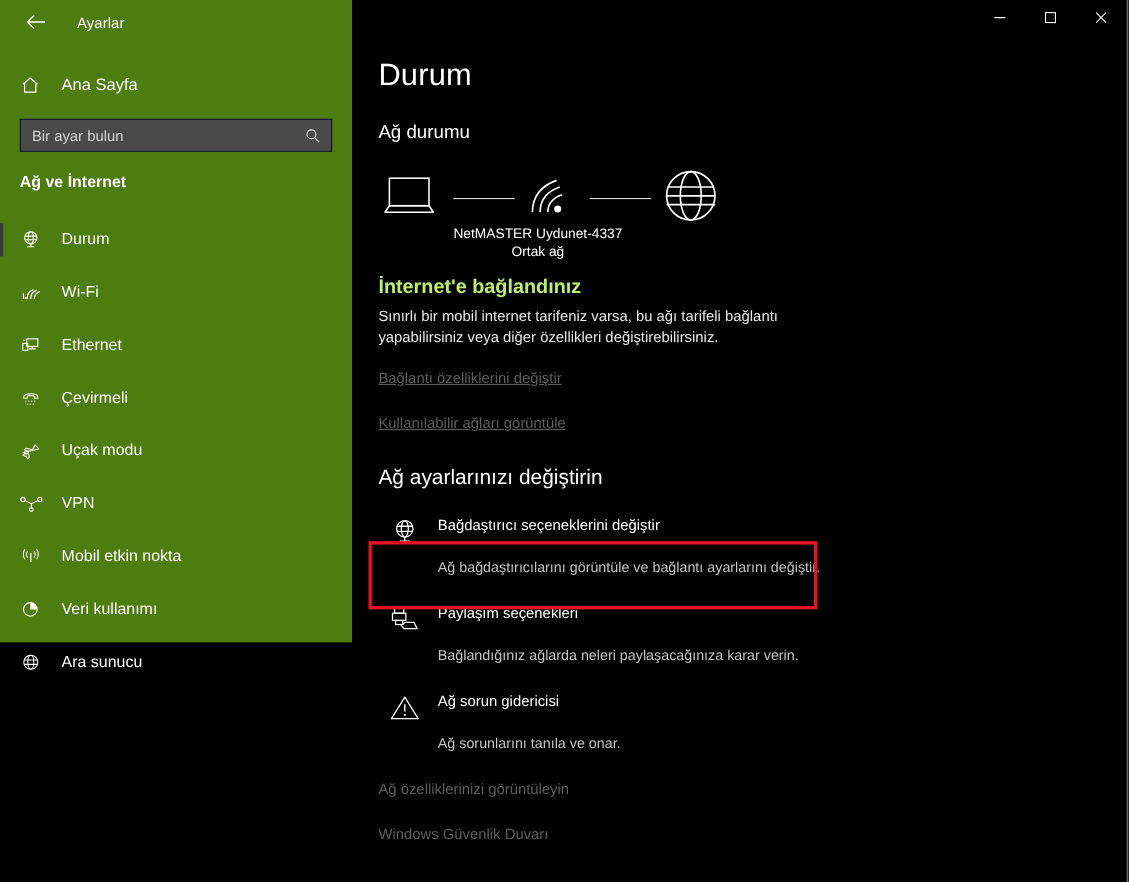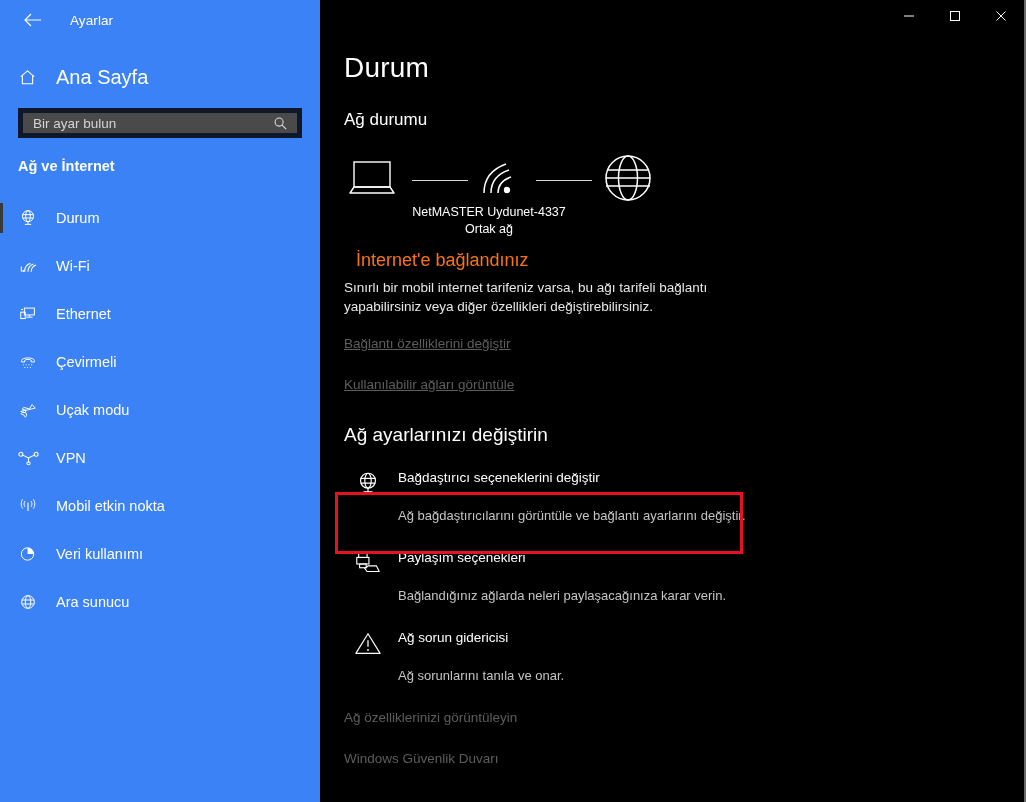--- a/index.html
+++ b/index.html
@@ -12,22 +12,22 @@
   #app {
     position:relative;
     width:1026px; height:802px;
     display:flex;
     background:#000;
     border-right:2px solid #6b6b6b;
   }
 
   
   #sidebar {
-    width:320px; height:802px;
-    background:#3b82f6;
+    width:320px; height:584px;
+    background:#4d7c0f;
     position:relative;
     flex:0 0 320px;
   }
   .titlebar-left {
     height:40px;
     display:flex; align-items:center;
     padding-left:14px;
   }
   .back-btn {
     width:38px; height:30px;
@@ -43,27 +43,27 @@
   }
 
   .home-row {
     display:flex; align-items:center;
     height:34px;
     margin-top:20px;
     padding-left:18px;
     color:#fff;
   }
   .home-row .ico { width:30px; display:flex; align-items:center; }
-  .home-label { font-size:20px; margin-left:8px; }
+  .home-label { font-size:15px; margin-left:8px; }
 
   .search-wrap {
     margin:14px 18px 0 18px;
     height:30px;
     background:#4a4a4a;
-    border:5px solid #0f172a;
+    border:1px solid #0f172a;
     display:flex; align-items:center;
     position:relative;
   }
   .search-input {
     flex:1;
     background:transparent;
     border:none; outline:none;
     color:#d4d4d4;
     font-family:"Liberation Sans", sans-serif;
     font-size:13.5px;
@@ -156,22 +156,22 @@
     text-align:center;
     width:270px;
     margin-left:10px;
     margin-top:-4px;
   }
   .net-caption div {
     font-size:12.5px; color:#fff; line-height:17px;
   }
 
   .status-title {
-    font-size:18px; color:#f97316;
-    margin-top:20px; font-weight:400;margin-left:12px;
+    font-size:18px; color:#bef264;
+    margin-top:20px; font-weight:700;
   }
   .status-desc {
     margin-top:7px;
     font-size:13.5px; color:#e8e8e8;
     line-height:19px;
     max-width:390px;
   }
   .dim-link {
     margin-top:20px;
     font-size:13.5px;

